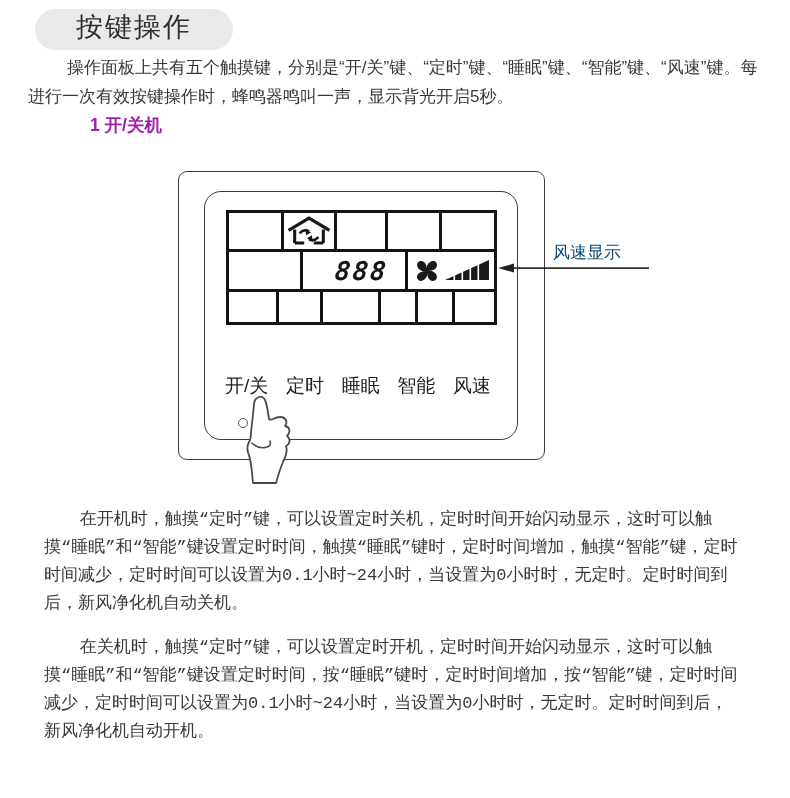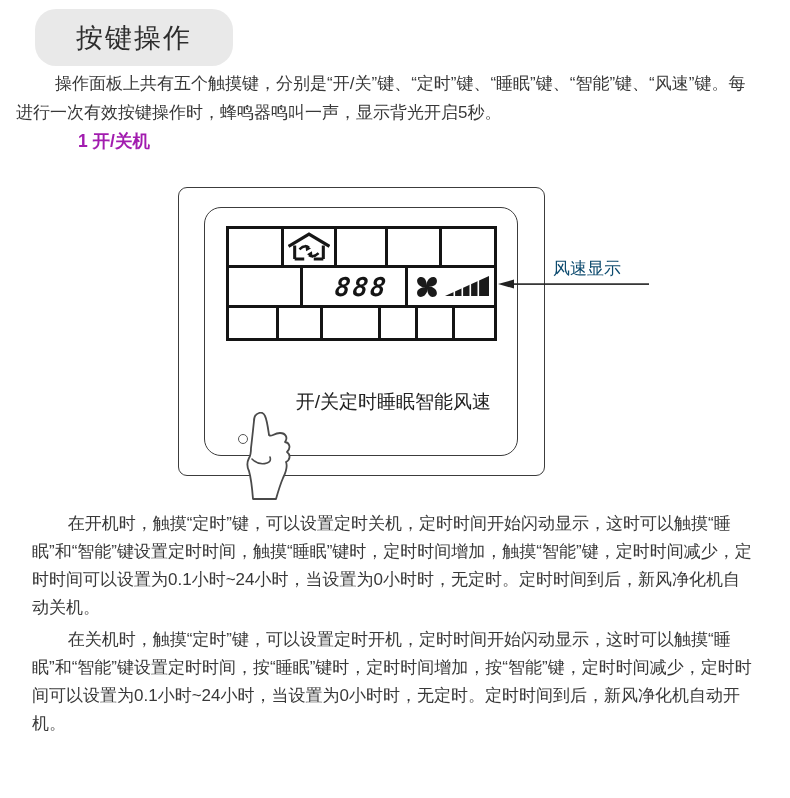--- a/index.html
+++ b/index.html
@@ -3,29 +3,29 @@
 <meta charset="utf-8">
 <style>
   html,body{margin:0;padding:0;}
   body{
     width:790px;height:798px;background:#ffffff;overflow:hidden;
     font-family:"Liberation Sans","DejaVu Sans",sans-serif;
     color:#383838;position:relative;
   }
   
   .pill{
-    margin:9px 0 0 35px;width:198px;height:57px;background:#e9e9e9;
-    border-radius:21px;display:flex;align-items:center;justify-content:center;
+    margin:9px 0 0 35px;width:198px;height:41px;background:#e9e9e9;
+    border-radius:21px;display:flex;justify-content:center;
     font-size:27px;color:#2d2d2d;letter-spacing:2px;
   }
   
-  .text{margin:3px 30px 0 16px;font-size:17px;line-height:29px;}
+  .text{margin:3px 30px 0 28px;font-size:17px;line-height:29px;}
   .text p{margin:0;text-indent:2.3em;}
   .text2{margin:0 30px 0 28px;font-size:17px;line-height:28px;}
-  .text2 p{margin:4px;text-indent:2.1em;}
+  .text2 p{margin:16px;text-indent:2.1em;font-family:Liberation Mono, monospace;}
   .h-num{margin:0;font-size:17.5px;font-weight:bold;color:#a21caf;line-height:29px;}
   .h1i{padding-left:62px;}
   .h2i{padding-left:49px;line-height:28px;}
   
   .diagram{position:relative;height:350px;}
   .panel-outer{
     position:absolute;left:178px;top:31px;width:367px;height:289px;
     border:1.5px solid #3c3c3c;border-radius:9px;box-sizing:border-box;
   }
   .panel-inner{
@@ -41,21 +41,21 @@
   .r1{height:36px}.r2{height:37px}.r3{height:30px}
   .cell{background:#ffffff;display:flex;align-items:center;justify-content:center;overflow:hidden;}
   .seg{
     font-family:"DejaVu Sans Mono","Liberation Mono",monospace;
     font-style:italic;font-weight:bold;font-size:26px;color:#141414;
     letter-spacing:2px;padding-left:14px;transform:skewX(-6deg);
   }
   .fanwrap{display:flex;align-items:center;gap:5px;}
   .keys{
     position:absolute;left:20px;right:26px;top:181px;
-    display:flex;justify-content:flex-end;
+    display:flex;justify-content:space-between;
     font-size:19px;color:#222222;
   }
   .dot{
     position:absolute;left:33px;top:226px;width:8px;height:8px;
     border:1.5px solid #555;border-radius:50%;box-sizing:content-box;
   }
   .hand{position:absolute;left:246px;top:256px;z-index:5;}
   .callout{position:absolute;left:553px;top:102px;font-size:17px;color:#0c4a6e;line-height:22px;}
   .arrow{position:absolute;left:497px;top:120px;}
 </style>

